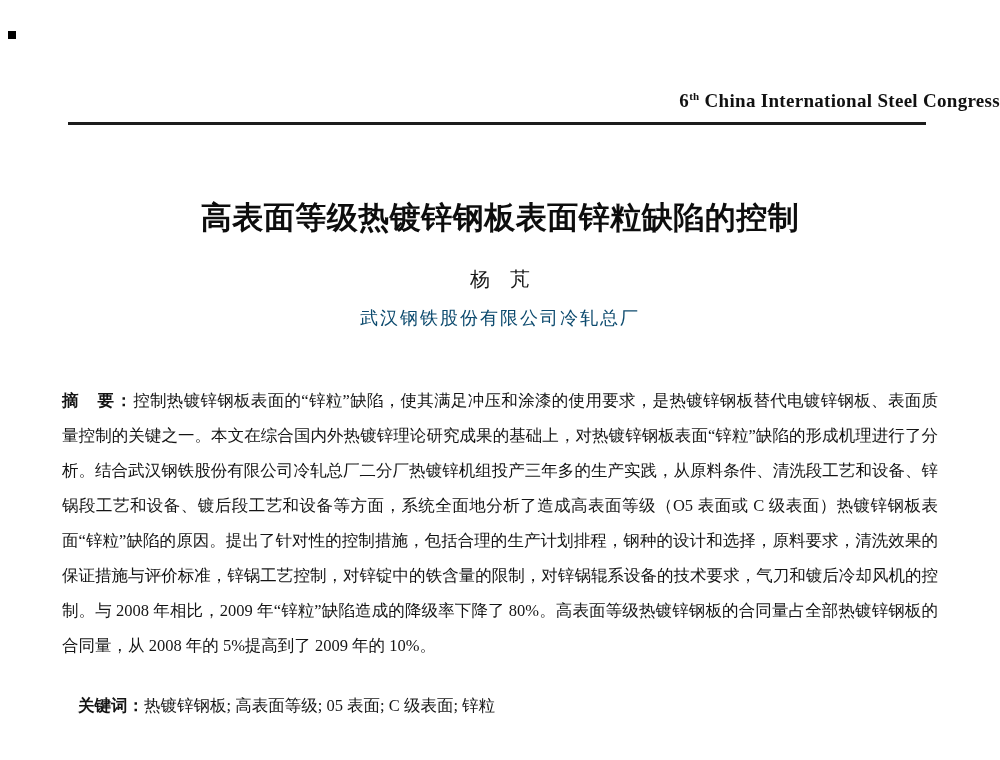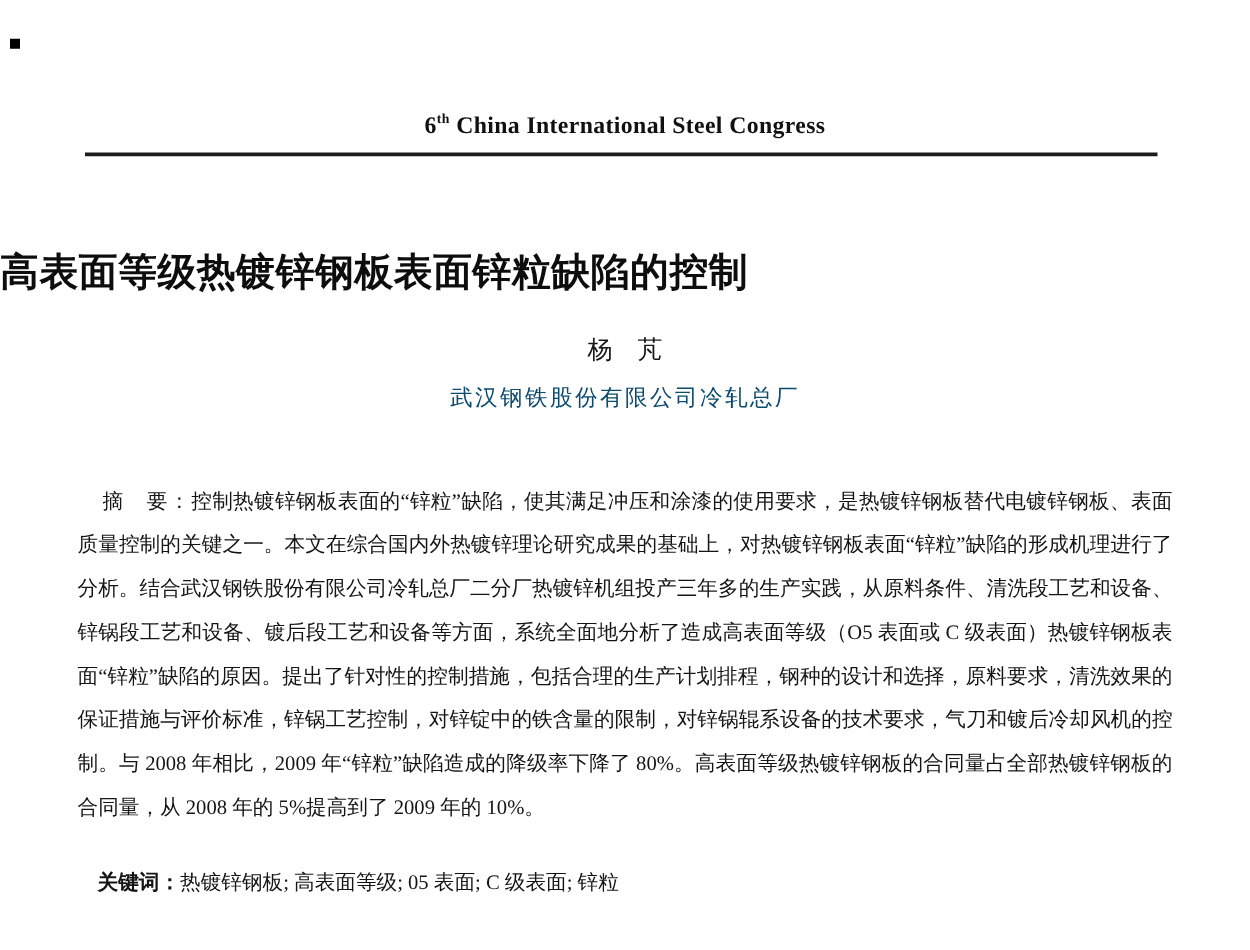--- a/index.html
+++ b/index.html
@@ -22,21 +22,21 @@
     top: 31px;
     width: 8px;
     height: 8px;
     background: #000000;
   }
   .congress-header {
     position: absolute;
     top: 90px;
     left: 0;
     width: 100%;
-    text-align: center;
+    text-align: right;
     font-size: 19px;
     font-weight: bold;
     font-family: "Liberation Serif", "DejaVu Serif", serif;
     color: #111111;
     letter-spacing: 0.3px;
   }
   .congress-header sup {
     font-size: 11px;
     vertical-align: super;
     line-height: 0;
@@ -48,21 +48,21 @@
     width: 858px;
     height: 3px;
     background: #1c1c1c;
   }
   .paper-title {
     position: absolute;
     top: 197px;
     left: 0;
     width: 100%;
     margin: 0;
-    text-align: left;
+    text-align: center;
     font-family: "Liberation Sans", "DejaVu Sans", sans-serif;
     font-size: 31px;
     font-weight: bold;
     color: #0d0d0d;
     letter-spacing: 0.5px;
     white-space: nowrap;
   }
   .author-line {
     position: absolute;
     top: 266px;
@@ -87,23 +87,22 @@
     left: 62px;
     top: 383px;
     width: 876px;
     margin: 0;
     font-size: 16.5px;
     line-height: 35px;
     text-align: justify;
     color: #141414;
   }
   .abstract-label {
-    font-weight: normal;
+    font-weight: bold;
     letter-spacing: 1px;
-    margin-left: 20px;
   }
   .keywords-block {
     position: absolute;
     left: 62px;
     top: 672px;
     width: 876px;
     margin: 16px;
     font-size: 16.5px;
     line-height: 35px;
     color: #141414;

